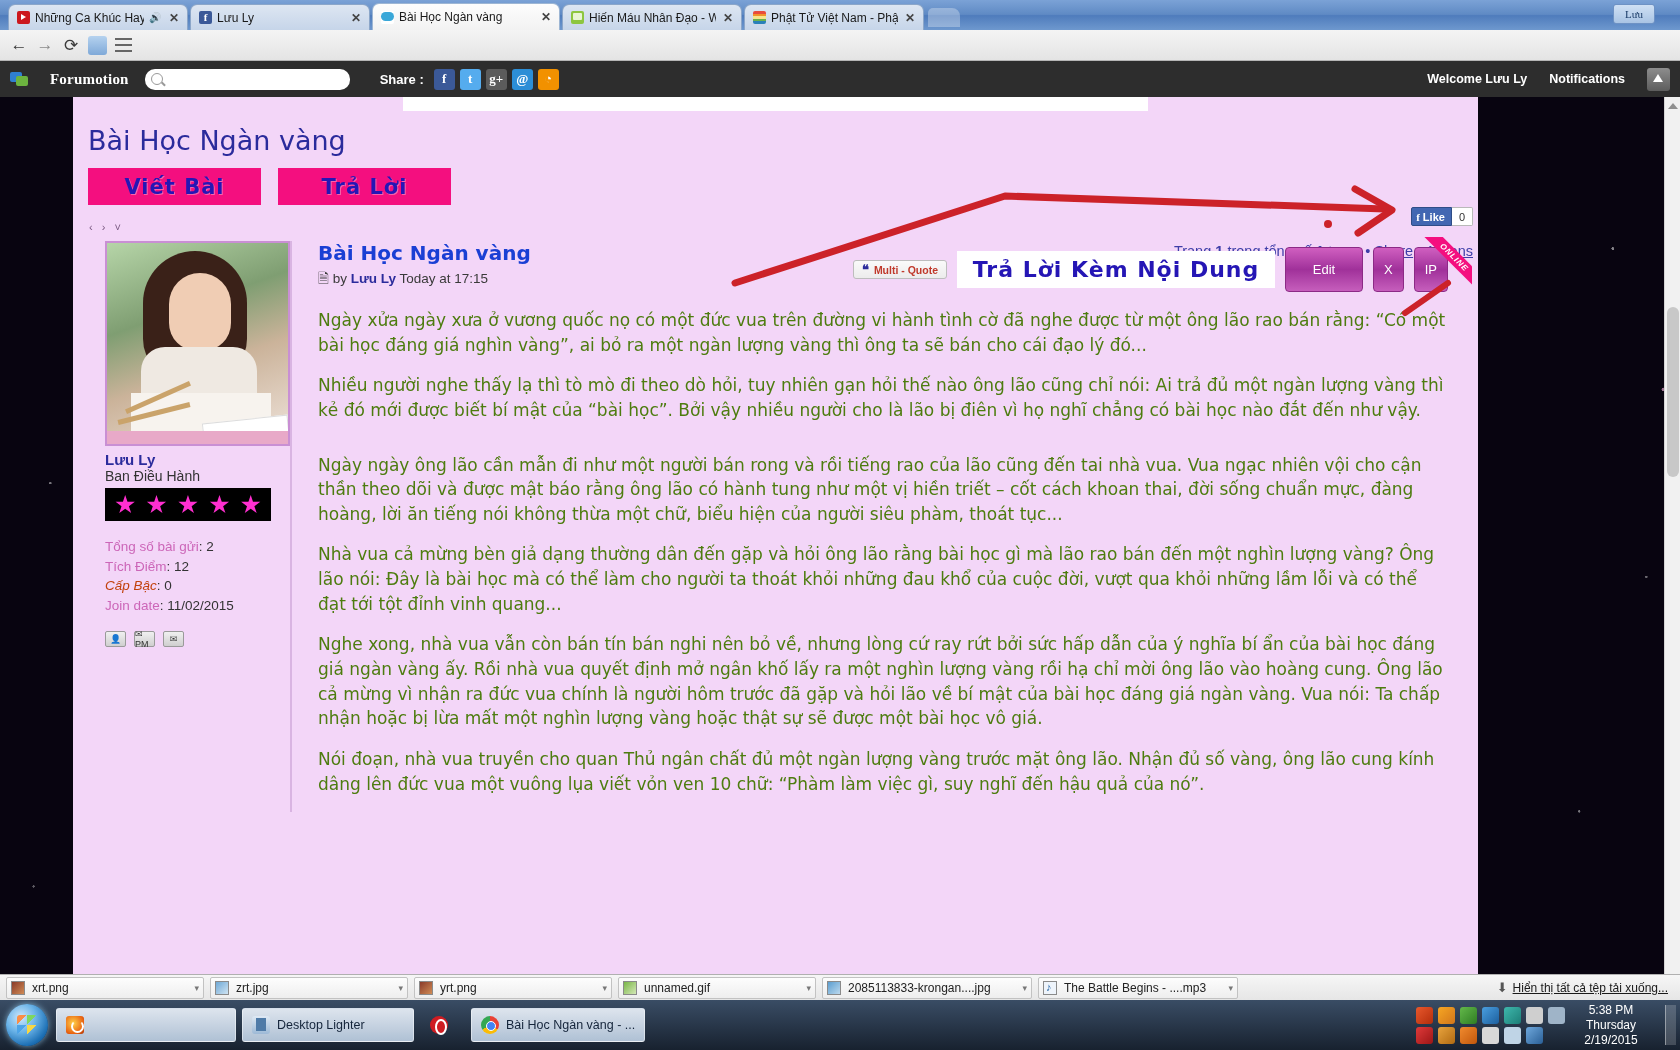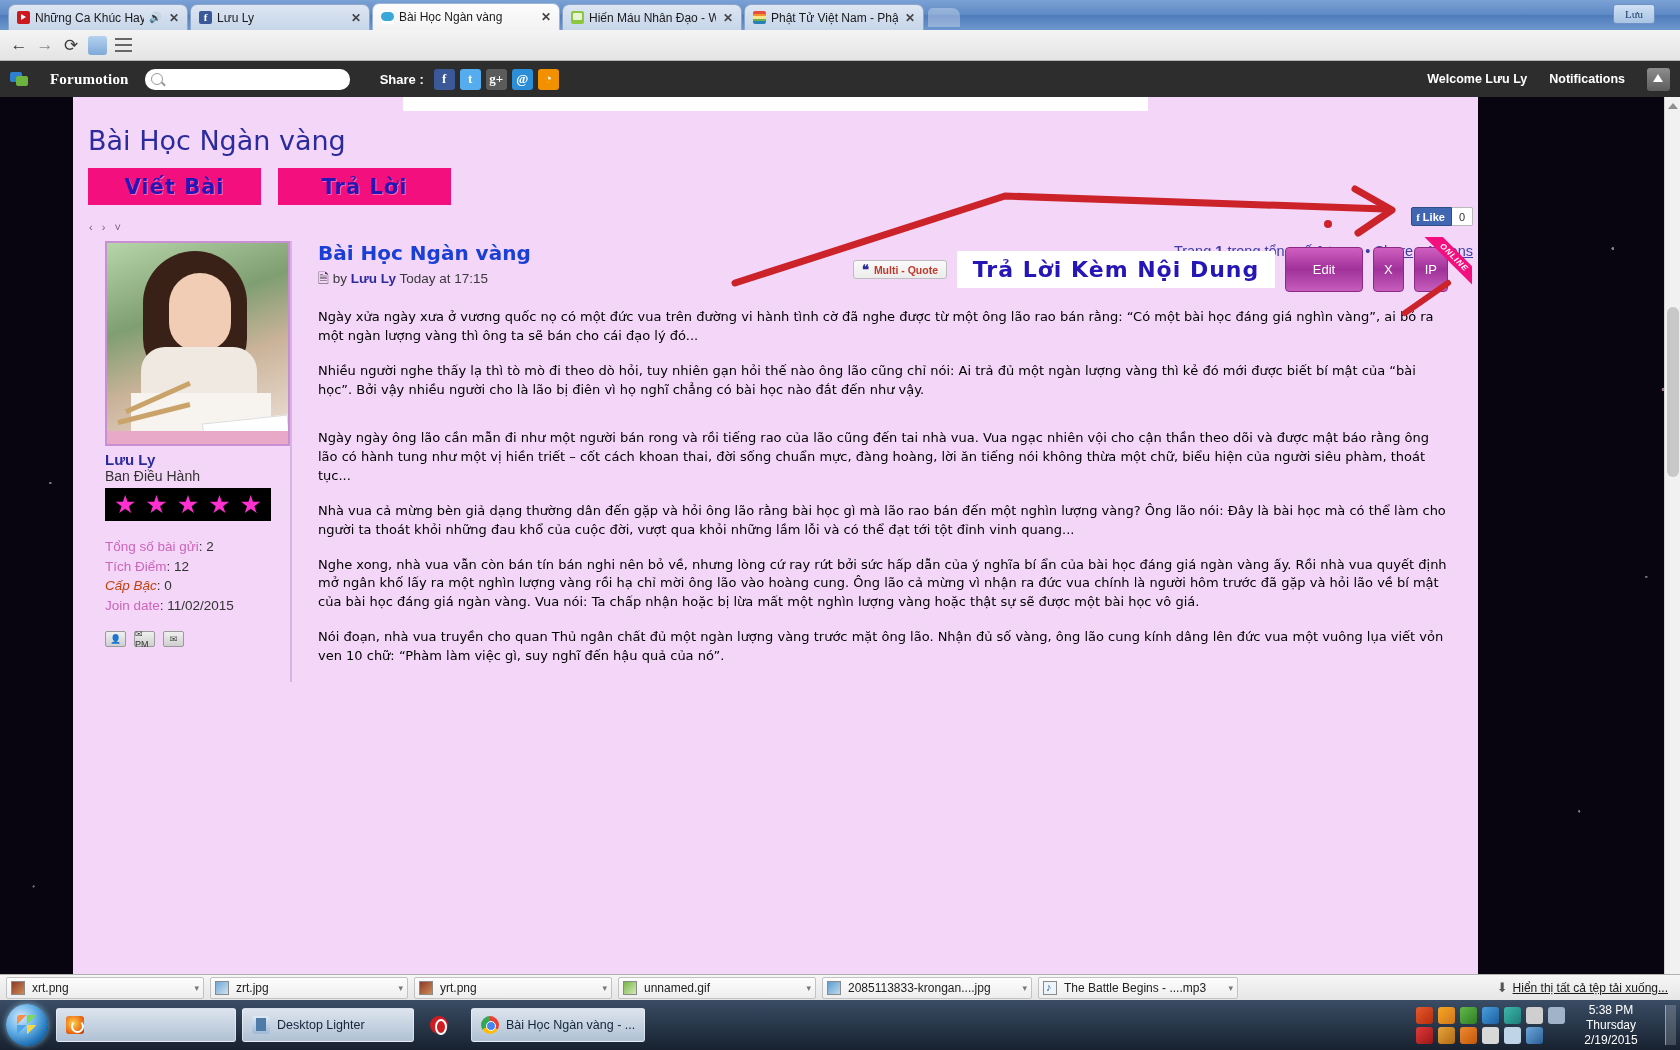--- a/index.html
+++ b/index.html
@@ -236,21 +236,21 @@
     border:1px solid #8c2a86;
   }
   .online-rib {
     position:absolute; right:-4px; top:-4px; width:74px; height:74px; overflow:hidden; pointer-events:none;
   }
   .online-rib i {
     position:absolute; right:-22px; top:14px; transform: rotate(45deg);
     background:#f40f7f; color:#fff; font-size:8px; font-weight:bold; letter-spacing:1px;
     padding: 2px 22px;
   }
-  .ptext { padding-top: 16px; font-size:13px; line-height:1.45; color:#000000; font-family:"DejaVu Sans",sans-serif;}
+  .ptext { padding-top: 16px; font-size:17px; line-height:1.45; color:#4d7c0f; font-family:"DejaVu Sans",sans-serif;}
   .ptext p { margin-bottom: 16px; }
 
   
   .annot { position:absolute; left:0; top:0; width:1680px; height:938px; pointer-events:none; z-index: 40;}
 
   
   .pscroll { position:absolute; right:0; top:36px; width:16px; height:902px; background:#f1f1f1; border-left:1px solid #d5d5d5;}
   .pscroll .thumb { position:absolute; left:2px; top:210px; width:12px; height:170px; background:#c8c8c8; border-radius:6px;}
   .pscroll .up, .pscroll .dn { position:absolute; left:3px; width:0;height:0;}
   .pscroll .up{ top:6px; border-bottom:6px solid #909090;border-left:5px solid transparent;border-right:5px solid transparent;}

